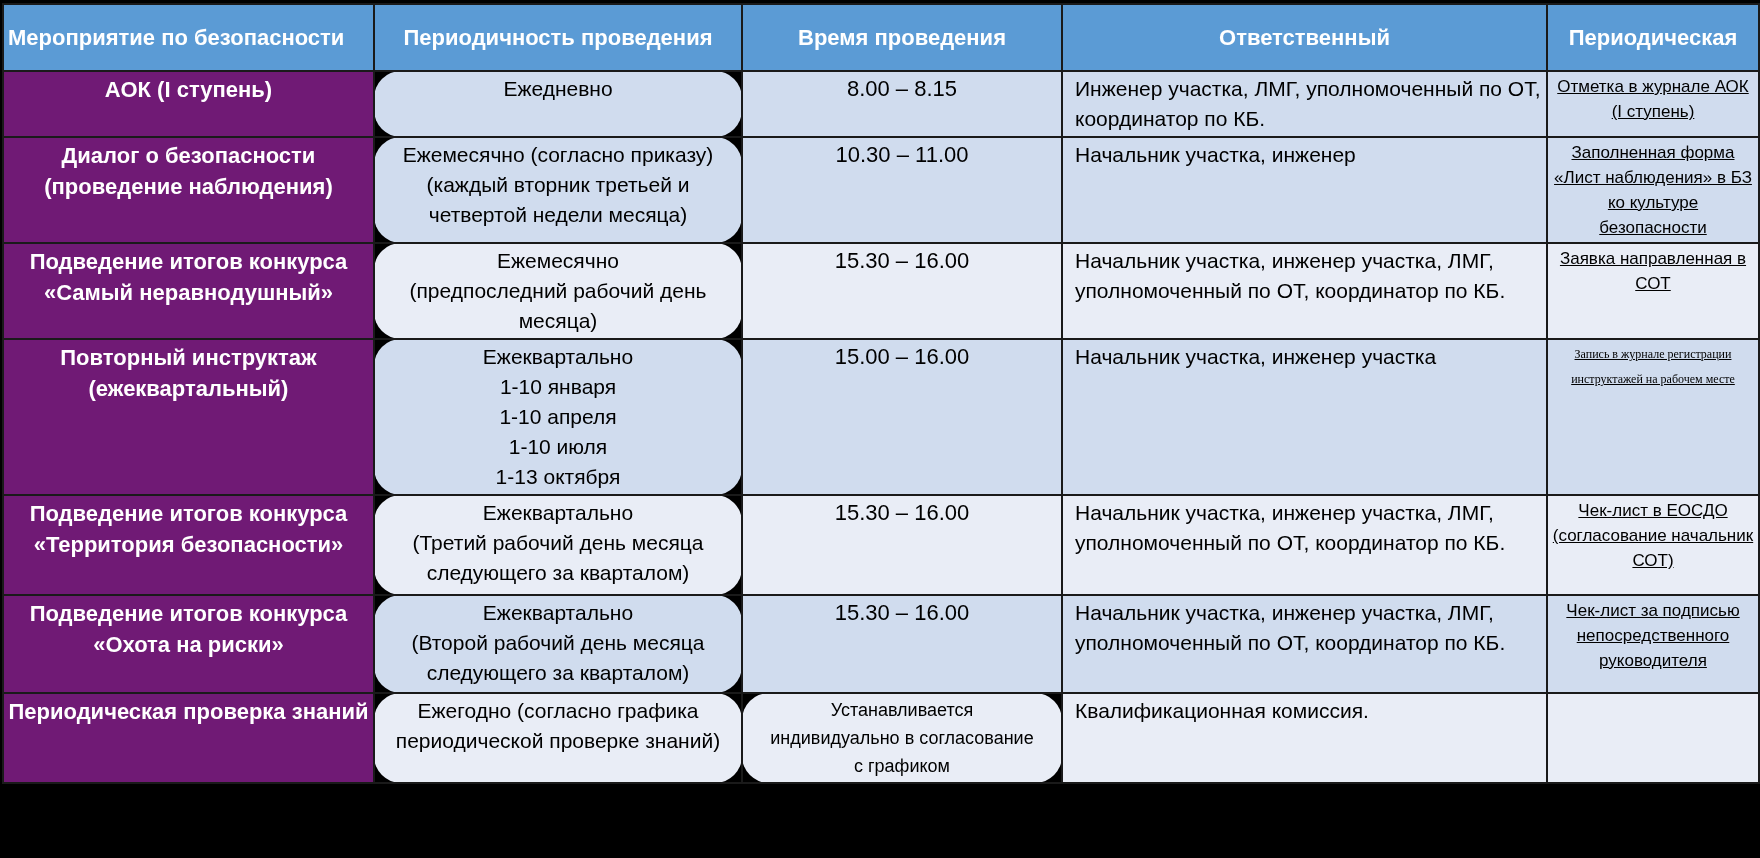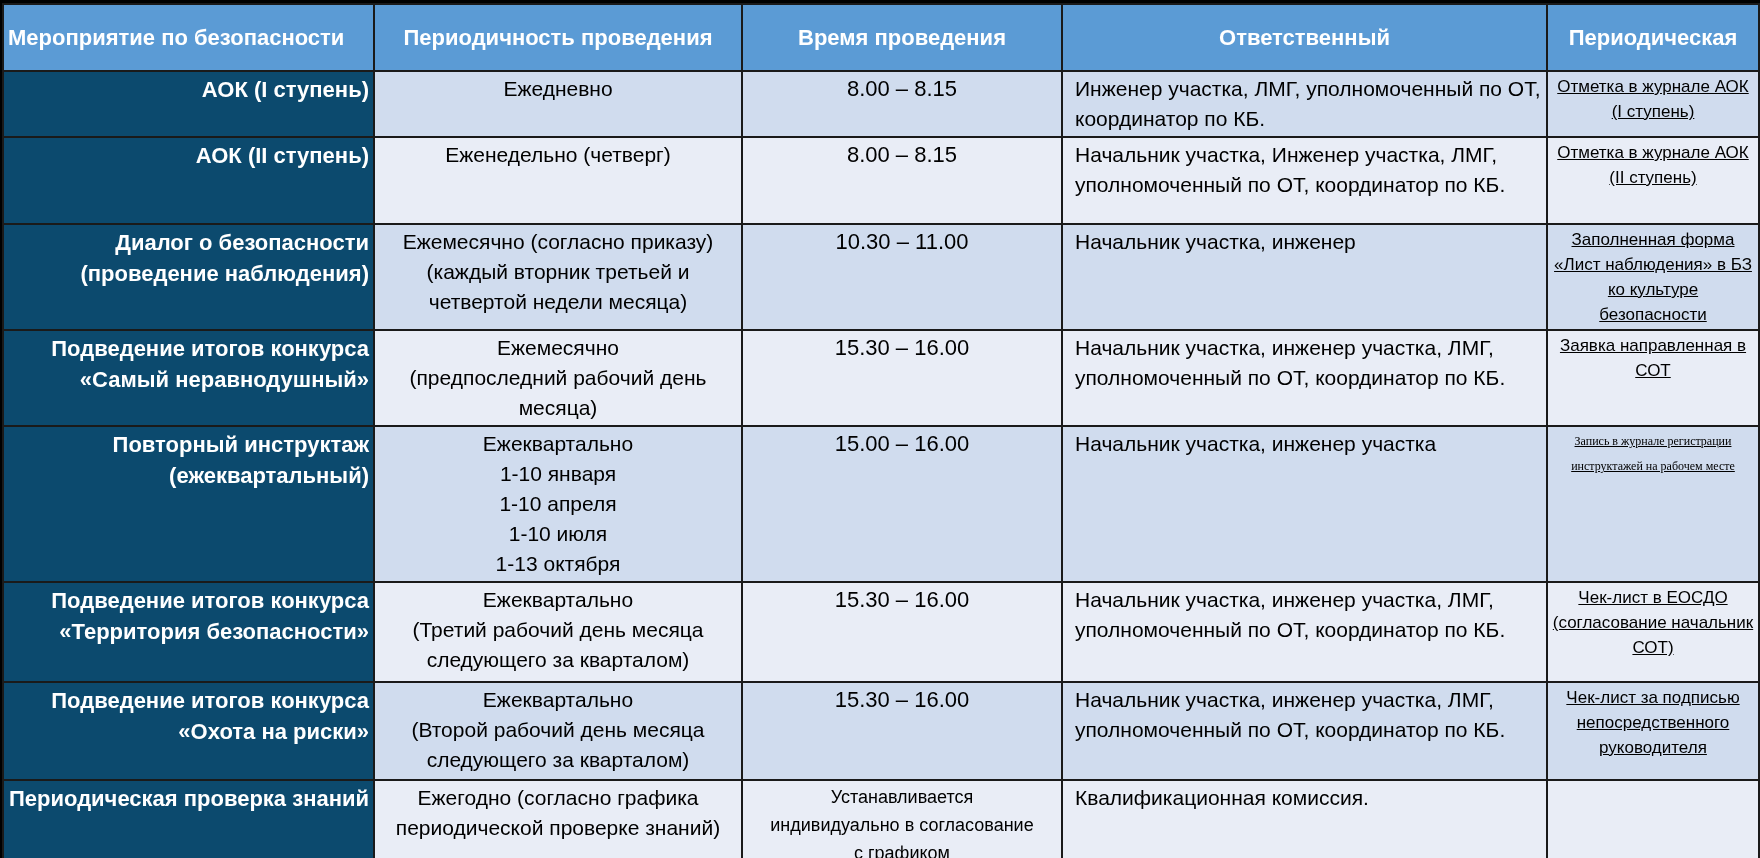--- a/index.html
+++ b/index.html
@@ -1,25 +1,25 @@
 <!DOCTYPE html>
 <html><head>
 <meta charset="utf-8">
 <style>
   html, body { margin:0; padding:0; background:#000; }
   body { width:1760px; height:858px; overflow:hidden; position:relative; font-family:"Liberation Sans", sans-serif; }
   table { position:absolute; left:2px; top:3px; border-collapse:collapse; table-layout:fixed; width:1756px; }
   td, th { border:2px solid #1a1a1a; vertical-align:top; padding:2px 4px; color:#000; }
   th { background:#5b9bd5; color:#fff; font-weight:bold; font-size:22px; height:61px; vertical-align:middle; text-align:center; font-family:"Liberation Sans", sans-serif; }
   th.first { text-align:left; padding-left:4px; }
-  td.event { background:#0c4a6e; color:#fff; font-weight:bold; font-size:22px; line-height:31px; text-align:right; }
+  td.event { background:#701a75; color:#fff; font-weight:bold; font-size:22px; line-height:31px; text-align:center; }
   td { font-size:21px; line-height:30px; }
   tr.odd td:not(.event) { background:#d0dcee; }
   tr.even td:not(.event) { background:#e9edf6; }
-  td.c { text-align:center; }
+  td.c { text-align:center;border-radius:27px; }
   td.time { text-align:center; font-size:22px; }
   td.resp { text-align:left; padding-left:12px; }
   td.conf { text-align:center; font-size:17px; line-height:25px;text-decoration:underline; }
   td.conf.serif { font-family:"Liberation Serif", serif; font-size:12px; }
   td.small { font-size:18px; line-height:28px; }
   .ln { display:block; }
 </style>
 </head>
 <body>
 
@@ -44,31 +44,20 @@
     <tr class="odd" style="height:64px">
       <td class="event">АОК (I ступень)</td>
       <td class="c">
           <span class="ln">Ежедневно</span>
         </td>
       <td class="time">
           <span class="ln">8.00 – 8.15</span>
         </td>
       <td class="resp">Инженер участка, ЛМГ, уполномоченный по ОТ, координатор по КБ.</td>
       <td class="conf">Отметка в журнале АОК (I ступень)</td>
-    </tr>
-    <tr class="even" style="height:87px">
-      <td class="event">АОК (II ступень)</td>
-      <td class="c">
-          <span class="ln">Еженедельно (четверг)</span>
-        </td>
-      <td class="time">
-          <span class="ln">8.00 – 8.15</span>
-        </td>
-      <td class="resp">Начальник участка, Инженер участка, ЛМГ, уполномоченный по ОТ, координатор по КБ.</td>
-      <td class="conf">Отметка в журнале АОК (II ступень)</td>
     </tr>
     <tr class="odd" style="height:99px">
       <td class="event">Диалог о безопасности (проведение наблюдения)</td>
       <td class="c">
         <span class="ln">Ежемесячно (согласно приказу)</span>
         <span class="ln">(каждый вторник третьей и</span>
         <span class="ln">четвертой недели месяца)</span>
       </td>
       <td class="time">
           <span class="ln">10.30 – 11.00</span>

